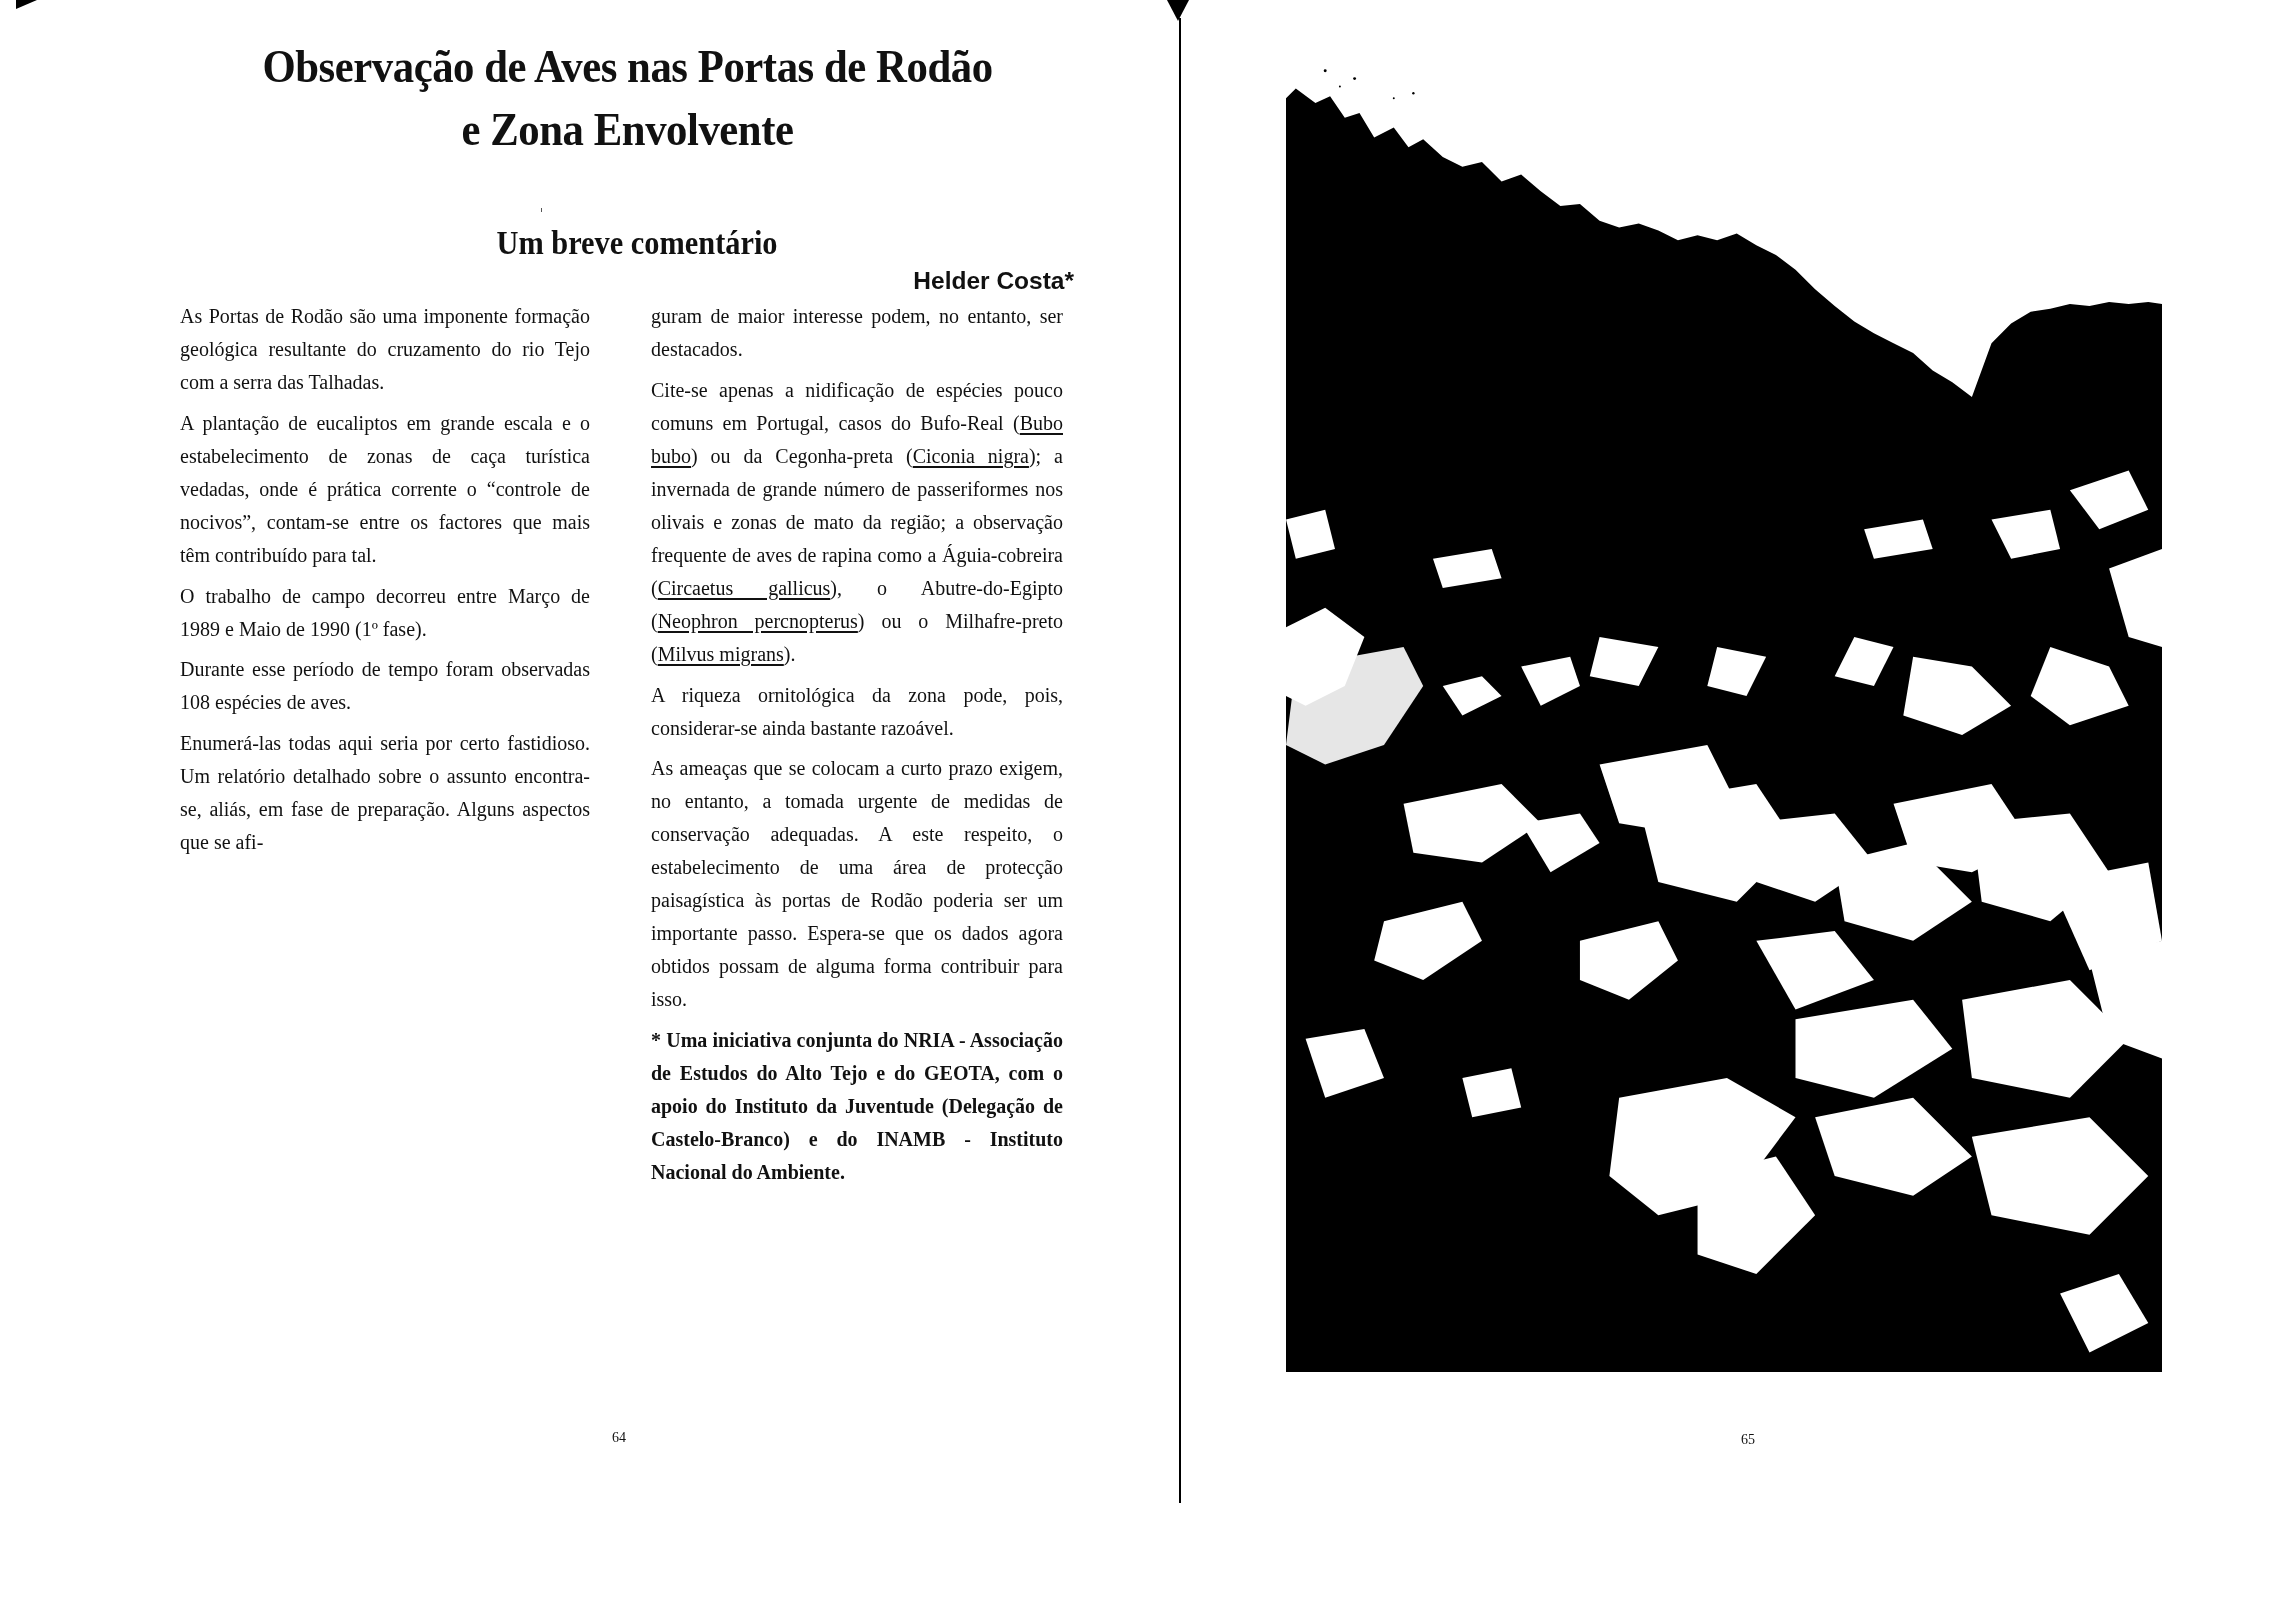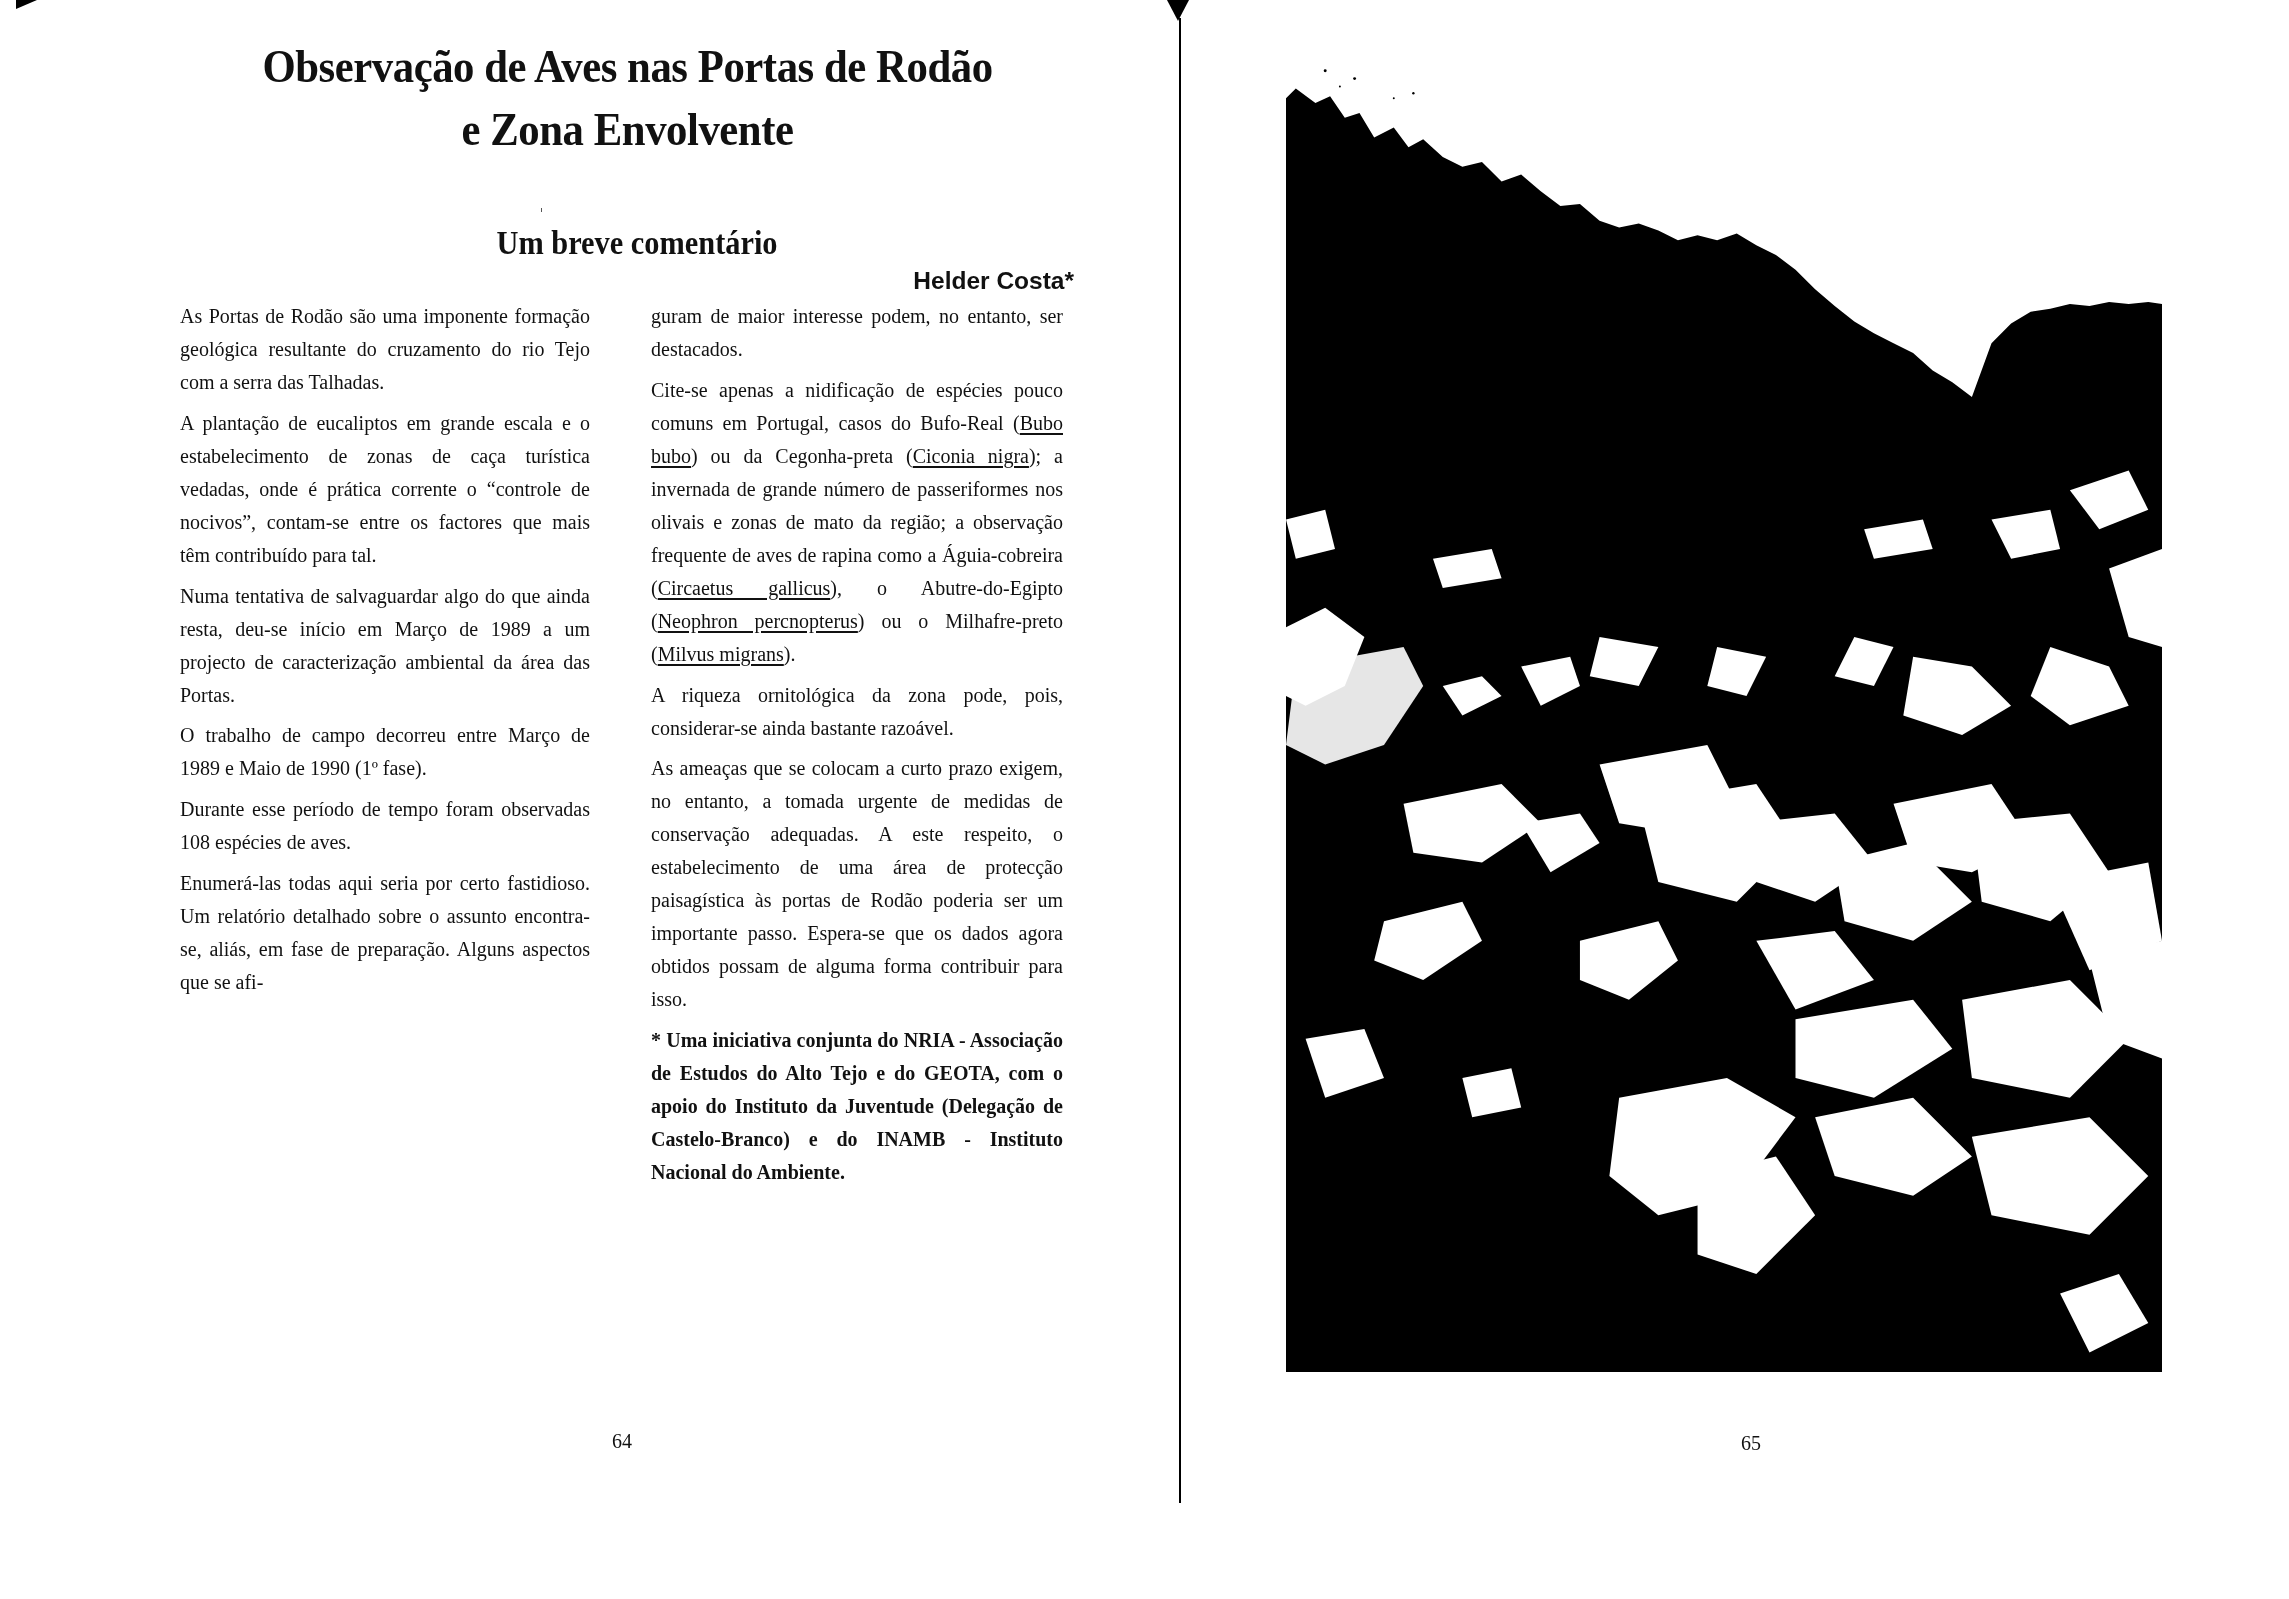--- a/index.html
+++ b/index.html
@@ -13,21 +13,21 @@
   .author { position: absolute; left: 882px; width: 192px; text-align: right; top: 265px; font-family: "Liberation Sans", sans-serif; font-weight: bold; font-size: 24.5px; line-height: 31px; }
   .tick { position: absolute; left: 541px; top: 208px; width: 1px; height: 3.9px; background: #555; }
 
   .col { position: absolute; top: 300px; font-size: 20px; line-height: 33px; text-align: justify; }
   .col p { margin: 0 0 7.8px 0; }
   .col-left { left: 180px; width: 410px; }
   .col-right { left: 651px; width: 412px; top: 300px; }
   .sci { text-decoration: underline; text-underline-offset: 2.9px; }
   .footnote { font-weight: bold; }
 
-  .page-num { position: absolute; font-size: 20px; font-family: "Liberation Serif", serif; }
+  .page-num { position: absolute; font-size: 14px; font-family: "Liberation Serif", serif; }
   .pn-left { left: 612px; top: 1430px; }
   .pn-right { left: 1741px; top: 1432px; }
 
   .photo { position: absolute; left: 1286px; top: 59px; width: 876px; height: 1313px; }
   .photo svg { display: block; width: 100%; height: 100%; }
 </style>
 </head>
 <body>
 
 <div class="corner-mark"></div>
@@ -38,21 +38,20 @@
   <span>Observação de Aves nas Portas de Rodão</span><br>
   <span>e Zona Envolvente</span>
 </h1>
 <div class="tick"></div>
 <h2 class="subtitle">Um breve comentário</h2>
 <div class="author">Helder Costa*</div>
 
 <div class="col col-left">
   <p>As Portas de Rodão são uma imponente formação geológica resultante do cruzamento do rio Tejo com a serra das Talhadas.</p>
   <p>A plantação de eucaliptos em grande escala e o estabelecimento de zonas de caça turística vedadas, onde é prática corrente o “controle de nocivos”, contam-se entre os factores que mais têm contribuído para tal.</p>
-  <p>Numa tentativa de salvaguardar algo do que ainda resta, deu-se início em Março de 1989 a um projecto de caracterização ambiental da área das Portas.</p>
   <p>O trabalho de campo decorreu entre Março de 1989 e Maio de 1990 (1º fase).</p>
   <p>Durante esse período de tempo foram observadas 108 espécies de aves.</p>
   <p>Enumerá-las todas aqui seria por certo fastidioso. Um relatório detalhado sobre o assunto encontra-se, aliás, em fase de preparação. Alguns aspectos que se afi-</p>
 </div>
 
 <div class="col col-right">
   <p>guram de maior interesse podem, no entanto, ser destacados.</p>
   <p><span>Cite-se apenas a nidificação de espécies pouco comuns em Portugal, casos do Bufo-Real (</span><span class="sci">Bubo bubo</span><span>) ou da Cegonha-preta (</span><span class="sci">Ciconia nigra</span><span>); a invernada de grande número de passeriformes nos olivais e zonas de mato da região; a observação frequente de aves de rapina como a Águia-cobreira (</span><span class="sci">Circaetus gallicus</span><span>), o Abutre-do-Egipto (</span><span class="sci">Neophron percnopterus</span><span>) ou o Milhafre-preto (</span><span class="sci">Milvus migrans</span><span>).</span></p>
   <p>A riqueza ornitológica da zona pode, pois, considerar-se ainda bastante razoável.</p>
   <p>As ameaças que se colocam a curto prazo exigem, no entanto, a tomada urgente de medidas de conservação adequadas. A este respeito, o estabelecimento de uma área de protecção paisagística às portas de Rodão poderia ser um importante passo. Espera-se que os dados agora obtidos possam de alguma forma contribuir para isso.</p>

